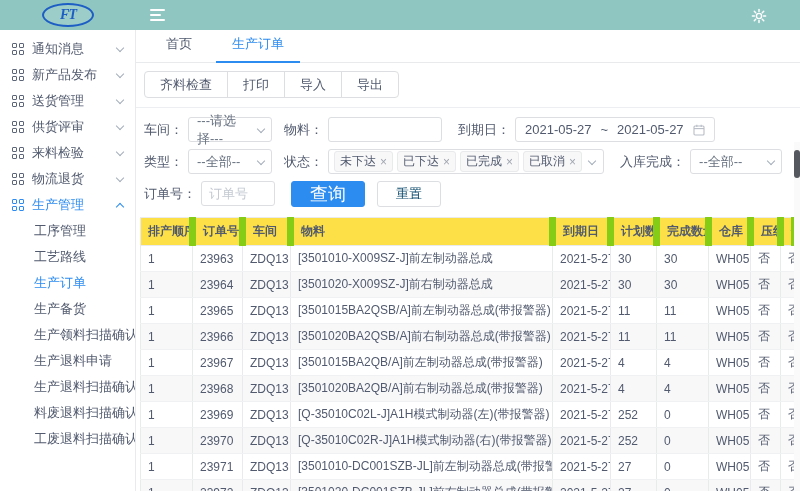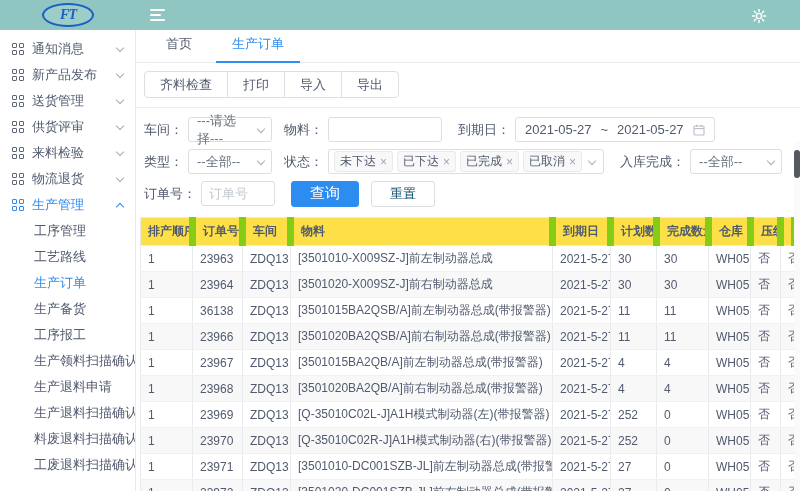--- a/index.html
+++ b/index.html
@@ -68,21 +68,21 @@
   .w82 { width:84px; }
   .w88 { width:92px; }
   .text-input { height:25px; border:1px solid #dcdee2; border-radius:3px; padding:0 7px; font-size:13px; color:#515a6e; font-family:inherit; outline:none; }
   .text-input::placeholder { color:#c3c8d1; }
   .input-material { width:114px; }
   .input-order { width:74px; }
   .daterange { height:25px; border:1px solid #dcdee2; border-radius:3px; display:flex; align-items:center; padding:0 9px; gap:9px; color:#515a6e; font-size:13px; background:#fff; cursor:pointer; }
   .multiselect { height:25px; border:1px solid #dcdee2; border-radius:3px; display:flex; align-items:center; padding:0 5px; gap:4px; background:#fff; cursor:pointer; }
   .tag { background:#f8f8f9; border:1px solid #e8eaec; border-radius:3px; padding:1px 5px; font-size:12px; color:#515a6e; display:flex; align-items:center; gap:4px; white-space:nowrap; }
   .tag .x { color:#a0a6b0; font-size:12px; line-height:1; cursor:pointer; }
-  .btn-primary { height:26px; padding:0 18px; background:#2d8cf0; color:#fff; border:1px solid #2d8cf0; border-radius:3px; font-size:15px; cursor:pointer; font-family:inherit; }
+  .btn-primary { height:26px; padding:0 18px; background:#2d8cf0; color:#fff; border:1px solid #2d8cf0; border-radius:3px; font-size:18px; cursor:pointer; font-family:inherit; }
   .btn-plain { height:26px; padding:0 18px; background:#fff; color:#0c4a6e; border:1px solid #dcdee2; border-radius:3px; font-size:13px; cursor:pointer; font-family:inherit; } .ml12 { margin-left:12px; } .ml16 { margin-left:16px; }
 
   
   .grid-wrap { margin-left:4px; width:654px; overflow:hidden; }
   table.grid { border-collapse:collapse; table-layout:fixed; width:654px; font-size:12px; color:#515a6e; border-left:1px solid #e8eaec; border-top:1px solid #e8eaec; }
   .grid th { background:#fde047; font-weight:bold; text-align:left; padding:5px 7px; border-right:7px solid #84cc16; border-bottom:1px solid #e8eaec; white-space:nowrap; overflow:hidden; }
   .grid td { padding:4px 7px; border-right:1px solid #e8eaec; border-bottom:1px solid #f0f1f3; white-space:nowrap; overflow:hidden; background:#fff; }
   .grid tr:nth-child(even) td { background:#f8f8f9; }
 
   
@@ -197,21 +197,20 @@
           <i></i>
           <i></i>
         </span>
         <span class="side-label">生产管理</span>
         <span class="chev up"></span>
       </div>
       <div class="side-sub">工序管理</div>
       <div class="side-sub">工艺路线</div>
       <div class="side-sub active">生产订单</div>
       <div class="side-sub">生产备货</div>
-      <div class="side-sub">工序报工</div>
       <div class="side-sub">生产领料扫描确认</div>
       <div class="side-sub">生产退料申请</div>
       <div class="side-sub">生产退料扫描确认</div>
       <div class="side-sub">料废退料扫描确认</div>
       <div class="side-sub">工废退料扫描确认</div>
     </div>
 
   <div class="main">
 
     <div class="tabbar" id="tab-bar">
@@ -340,21 +339,21 @@
               <td>[3501020-X009SZ-J]前右制动器总成</td>
               <td>2021-5-27</td>
               <td>30</td>
               <td>30</td>
               <td>WH05</td>
               <td>否</td>
               <td>否</td>
             </tr>
             <tr>
               <td>1</td>
-              <td>36138</td>
+              <td>23965</td>
               <td>ZDQ13</td>
               <td>[3501015BA2QSB/A]前左制动器总成(带报警器)</td>
               <td>2021-5-27</td>
               <td>11</td>
               <td>11</td>
               <td>WH05</td>
               <td>否</td>
               <td>否</td>
             </tr>
             <tr>

